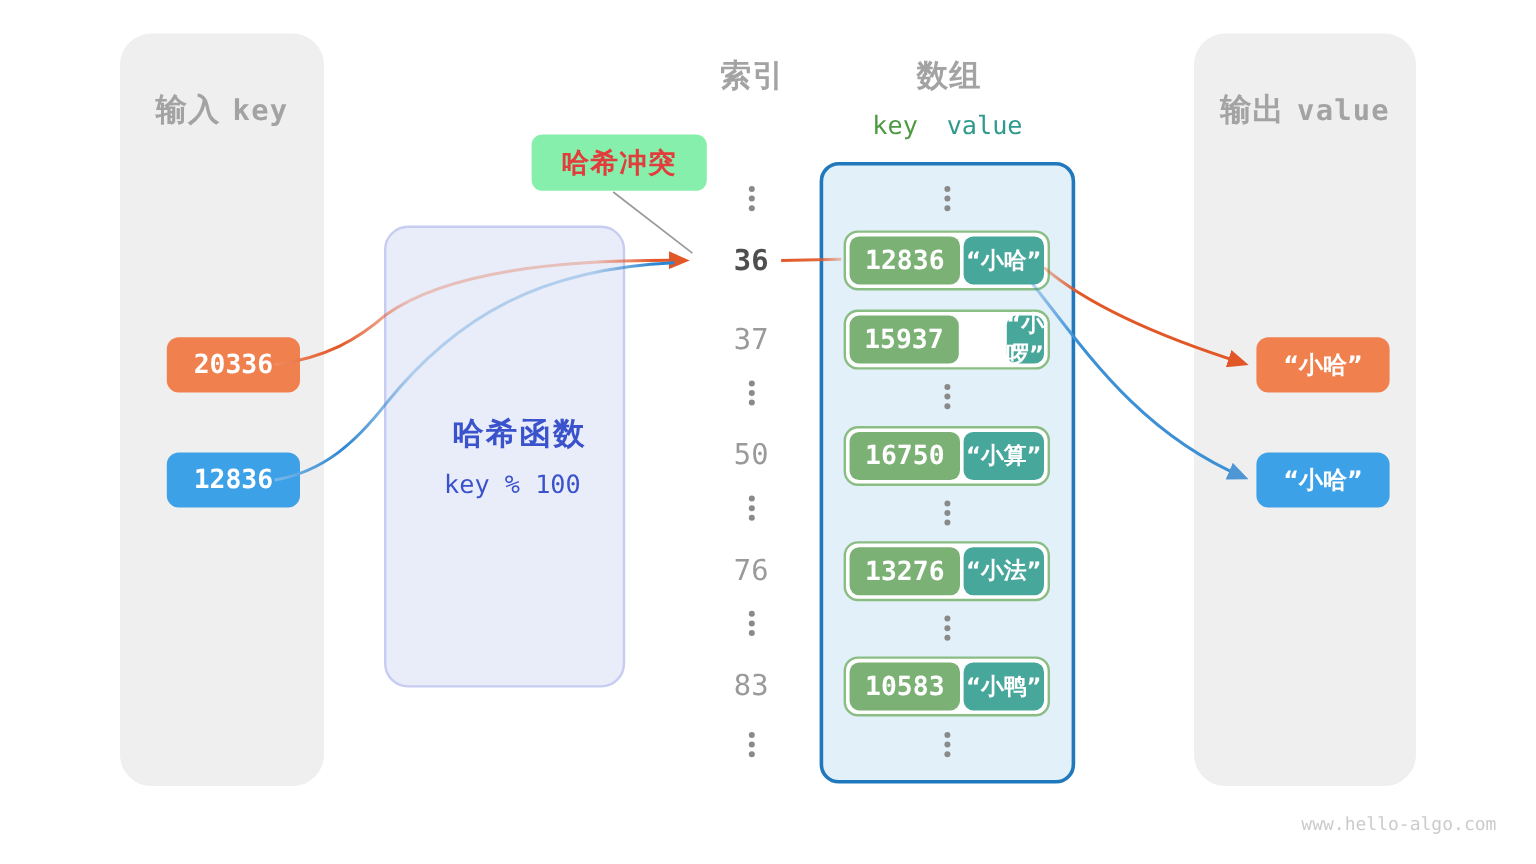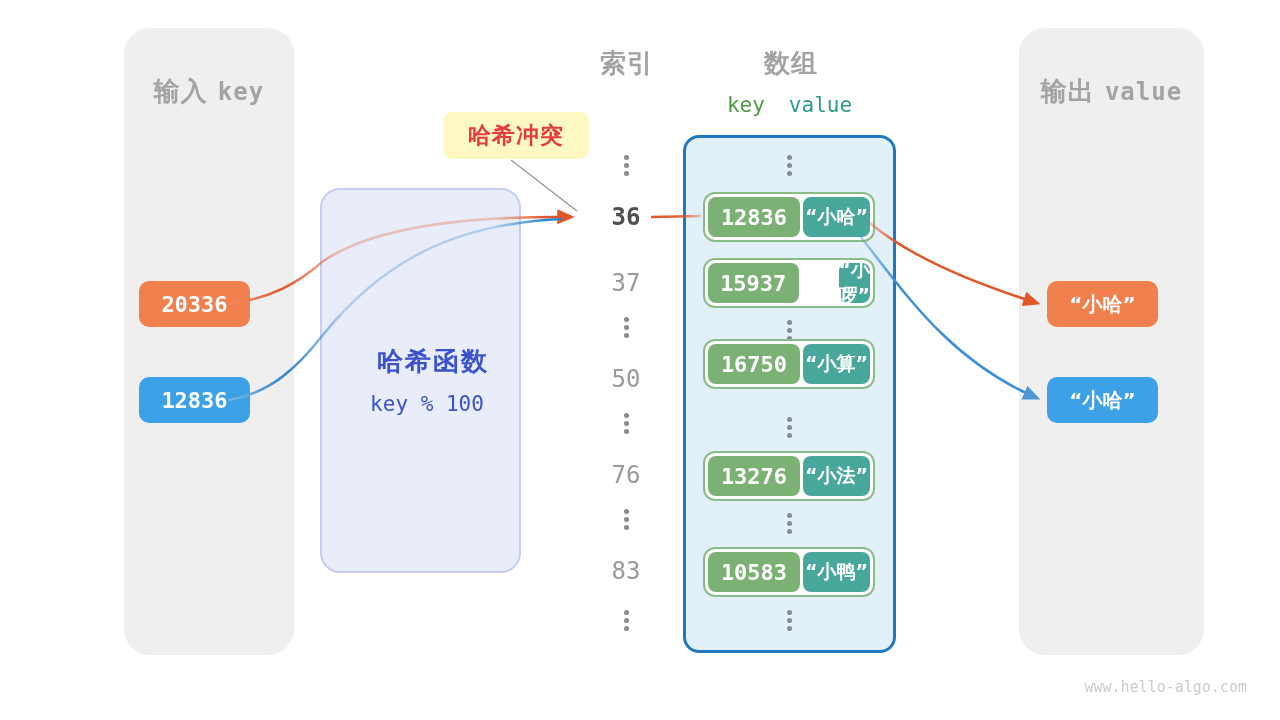--- a/index.html
+++ b/index.html
@@ -1,20 +1,20 @@
 <!DOCTYPE html>
 <html><head>
 <meta charset="utf-8">
 <style>
   * { margin:0; padding:0; box-sizing:border-box; }
   html,body { background:#ffffff; }
   body { font-family:"DejaVu Sans","Liberation Sans",sans-serif; }
   .stage { position:relative; width:1280px; height:720px; background:#fff; overflow:hidden; }
 
-  .side-panel { position:absolute; background:#efeff0; border-radius:26px;margin-left:24px; }
+  .side-panel { position:absolute; background:#efeff0; border-radius:26px; }
   .panel-left  { left:100px; top:28px; width:170px; height:627px; }
   .panel-right { left:995px; top:28px; width:185px; height:627px; }
   .panel-title { position:absolute; top:46px; left:0; width:100%; text-align:center;
                  color:#a3a3a3; font-weight:bold; font-size:26px; letter-spacing:1px; }
   .panel-title .latin { font-family:"DejaVu Sans Mono","Liberation Mono",monospace; font-size:24px; }
 
   .pill { position:absolute; width:111px; height:46px; border-radius:10px;
           display:flex; align-items:center; justify-content:center; color:#fff; }
   .pill.orange { background:#f0814f; }
   .pill.blue   { background:#3da1e8; }
@@ -23,21 +23,21 @@
 
   .hash-box { position:absolute; left:320px; top:188px; width:201px; height:385px;
               background:#e9ecf9; border:2px solid #c6cdf1; border-radius:20px; }
   .hash-title { position:absolute; left:320px; top:344px; width:226px; text-align:center;
                 color:#3a53cd; font-weight:bold; font-size:26px; letter-spacing:2px; }
   .hash-formula { position:absolute; left:320px; top:392px; width:214px; text-align:center;
                   color:#3a53cd; font-size:21px;
                   font-family:"DejaVu Sans Mono","Liberation Mono",monospace; }
 
   .collision-label { position:absolute; left:443px; top:112px; width:146px; height:47px;
-                     background:#fef9c3; border-radius:9px; display:flex; align-items:center;
+                     background:#86efac; border-radius:9px; display:flex; align-items:center;
                      justify-content:center; color:#e23c3c; font-weight:bold; font-size:23px;
                      letter-spacing:1px; }
 
   .col-title { position:absolute; top:46px; width:120px; text-align:center;
                color:#a3a3a3; font-weight:bold; font-size:26px; letter-spacing:1px; }
   .title-index { left:567px; }
   .title-array { left:731px; }
 
   .kv-header { position:absolute; left:683px; top:93px; width:213px; display:flex;
                justify-content:center; gap:24px; font-size:21px;
@@ -172,21 +172,21 @@
     </div>
 
   <div class="row" style="top:192px;">
     <div class="cell key">12836</div>
     <div class="cell val">“小哈”</div>
   </div>
   <div class="row" style="top:258px;gap:40px;">
     <div class="cell key">15937</div>
     <div class="cell val">“小啰”</div>
   </div>
-  <div class="row" style="top:339px;">
+  <div class="row" style="top:355px;">
     <div class="cell key">16750</div>
     <div class="cell val">“小算”</div>
   </div>
   <div class="row" style="top:451px;">
     <div class="cell key">13276</div>
     <div class="cell val">“小法”</div>
   </div>
   <div class="row" style="top:547px;">
     <div class="cell key">10583</div>
     <div class="cell val">“小鸭”</div>

